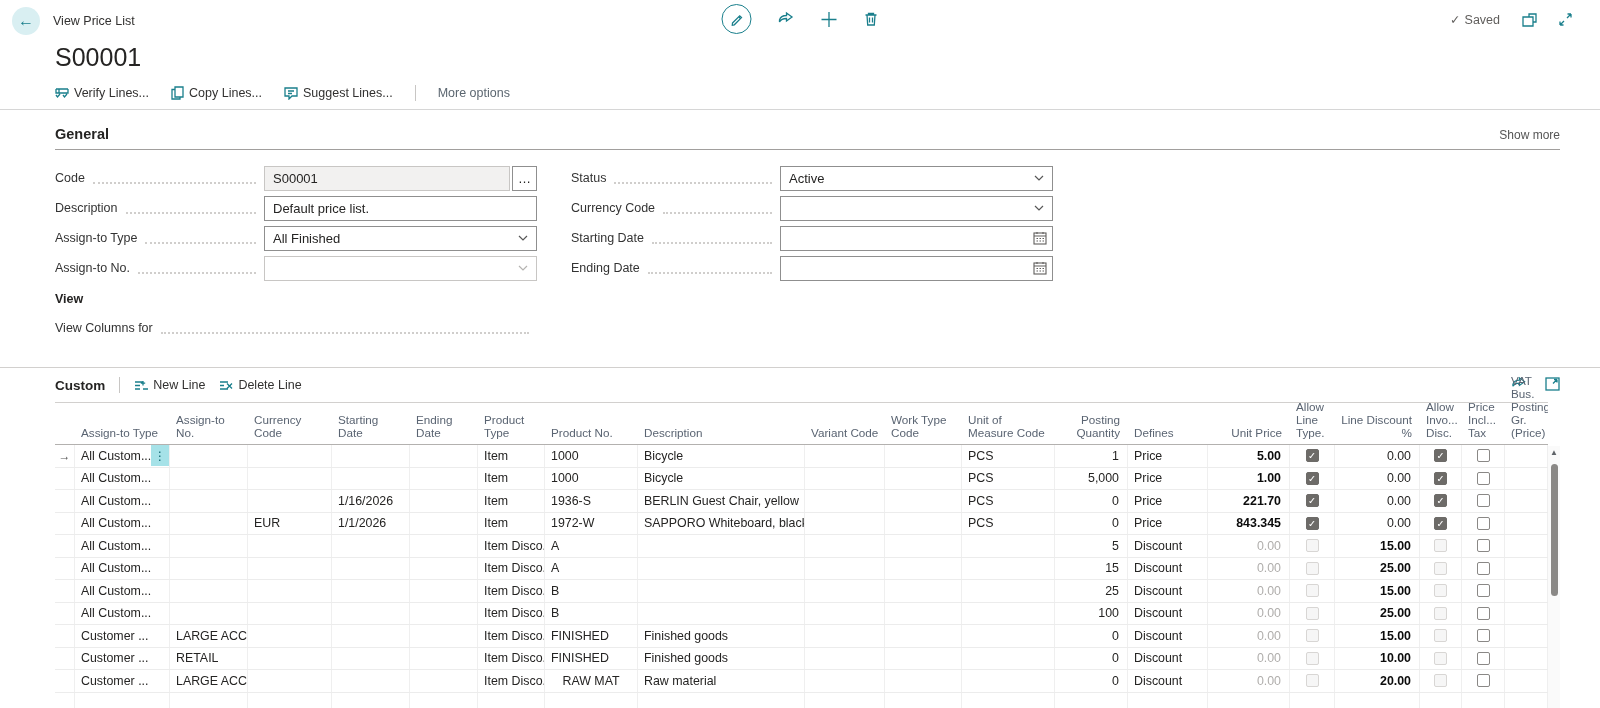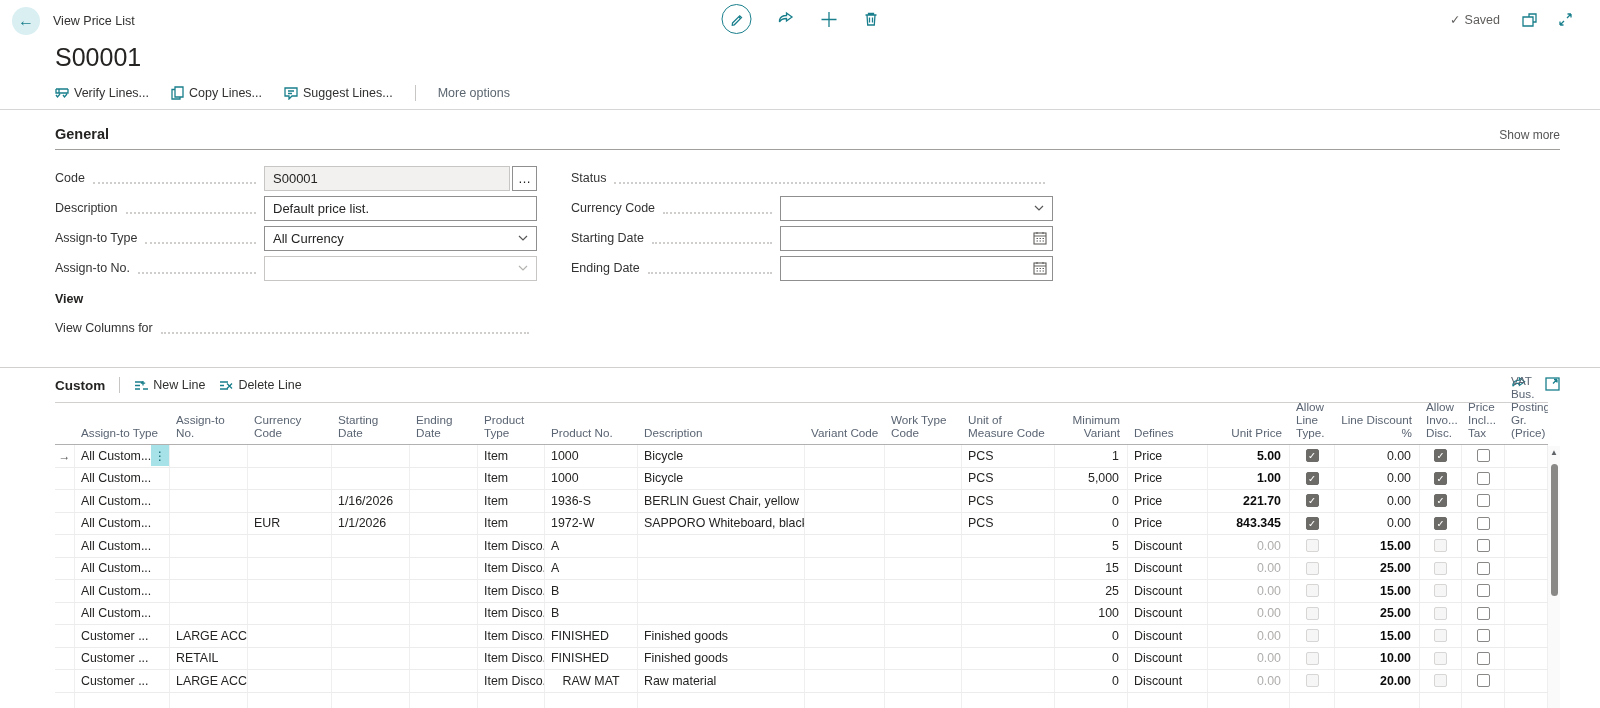--- a/index.html
+++ b/index.html
@@ -192,21 +192,21 @@
         <span class="ctrl">
             <input class="input" value="Default price list." style="">
           </span>
       </div>
 
       <div class="field-row">
         <span class="f-label">Assign-to Type</span>
         <span class="leader"></span>
         <span class="ctrl">
             <span class="select">
-          <span>All Currency</span>
+          <span>All Finished</span>
           <svg width="10" height="6" viewBox="0 0 10 6" fill="none" stroke="#575757" stroke-width="1.2">
                 <path d="M1 1 L5 5 L9 1"></path>
               </svg>
         </span>
           </span>
       </div>
 
       <div class="field-row">
         <span class="f-label">Assign-to No.</span>
         <span class="leader"></span>
@@ -226,20 +226,28 @@
         <span class="f-label">View Columns for</span>
         <span class="leader"></span>
       </div>
     </div>
 
     <div class="form-col">
 
       <div class="field-row">
         <span class="f-label">Status</span>
         <span class="leader"></span>
+        <span class="ctrl">
+            <span class="select">
+          <span>Active</span>
+          <svg width="10" height="6" viewBox="0 0 10 6" fill="none" stroke="#575757" stroke-width="1.2">
+                <path d="M1 1 L5 5 L9 1"></path>
+              </svg>
+        </span>
+          </span>
       </div>
 
       <div class="field-row">
         <span class="f-label">Currency Code</span>
         <span class="leader"></span>
         <span class="ctrl">
             <span class="select">
           <span></span>
           <svg width="10" height="6" viewBox="0 0 10 6" fill="none" stroke="#575757" stroke-width="1.2">
                 <path d="M1 1 L5 5 L9 1"></path>
@@ -317,21 +325,21 @@
         <div class="th" style="flex: 0 0 78px;">Assign-to No.</div>
         <div class="th" style="flex: 0 0 84px;">Currency Code</div>
         <div class="th" style="flex: 0 0 78px;">Starting Date</div>
         <div class="th" style="flex: 0 0 68px;">Ending Date</div>
         <div class="th" style="flex: 0 0 67px;">Product Type</div>
         <div class="th" style="flex: 0 0 93px;">Product No.</div>
         <div class="th" style="flex: 0 0 167px;">Description</div>
         <div class="th" style="flex: 0 0 80px;">Variant Code</div>
         <div class="th" style="flex: 0 0 77px;">Work Type Code</div>
         <div class="th" style="flex: 0 0 93px;">Unit of Measure Code</div>
-        <div class="th r" style="flex: 0 0 73px;">Minimum Variant</div>
+        <div class="th r" style="flex: 0 0 73px;">Posting Quantity</div>
         <div class="th" style="flex: 0 0 80px;">Defines</div>
         <div class="th r" style="flex: 0 0 82px;">Unit Price</div>
         <div class="th" style="flex: 0 0 45px;">Allow Line Type.</div>
         <div class="th r" style="flex: 0 0 85px;">Line Discount %</div>
         <div class="th" style="flex: 0 0 42px;">Allow Invo... Disc.</div>
         <div class="th" style="flex: 0 0 43px;">Price Incl... Tax</div>
         <div class="th" style="flex: 0 0 43px;">VAT Bus. Posting Gr. (Price)</div>
       </div>
     <div id="tbody">
         <div class="tr">

